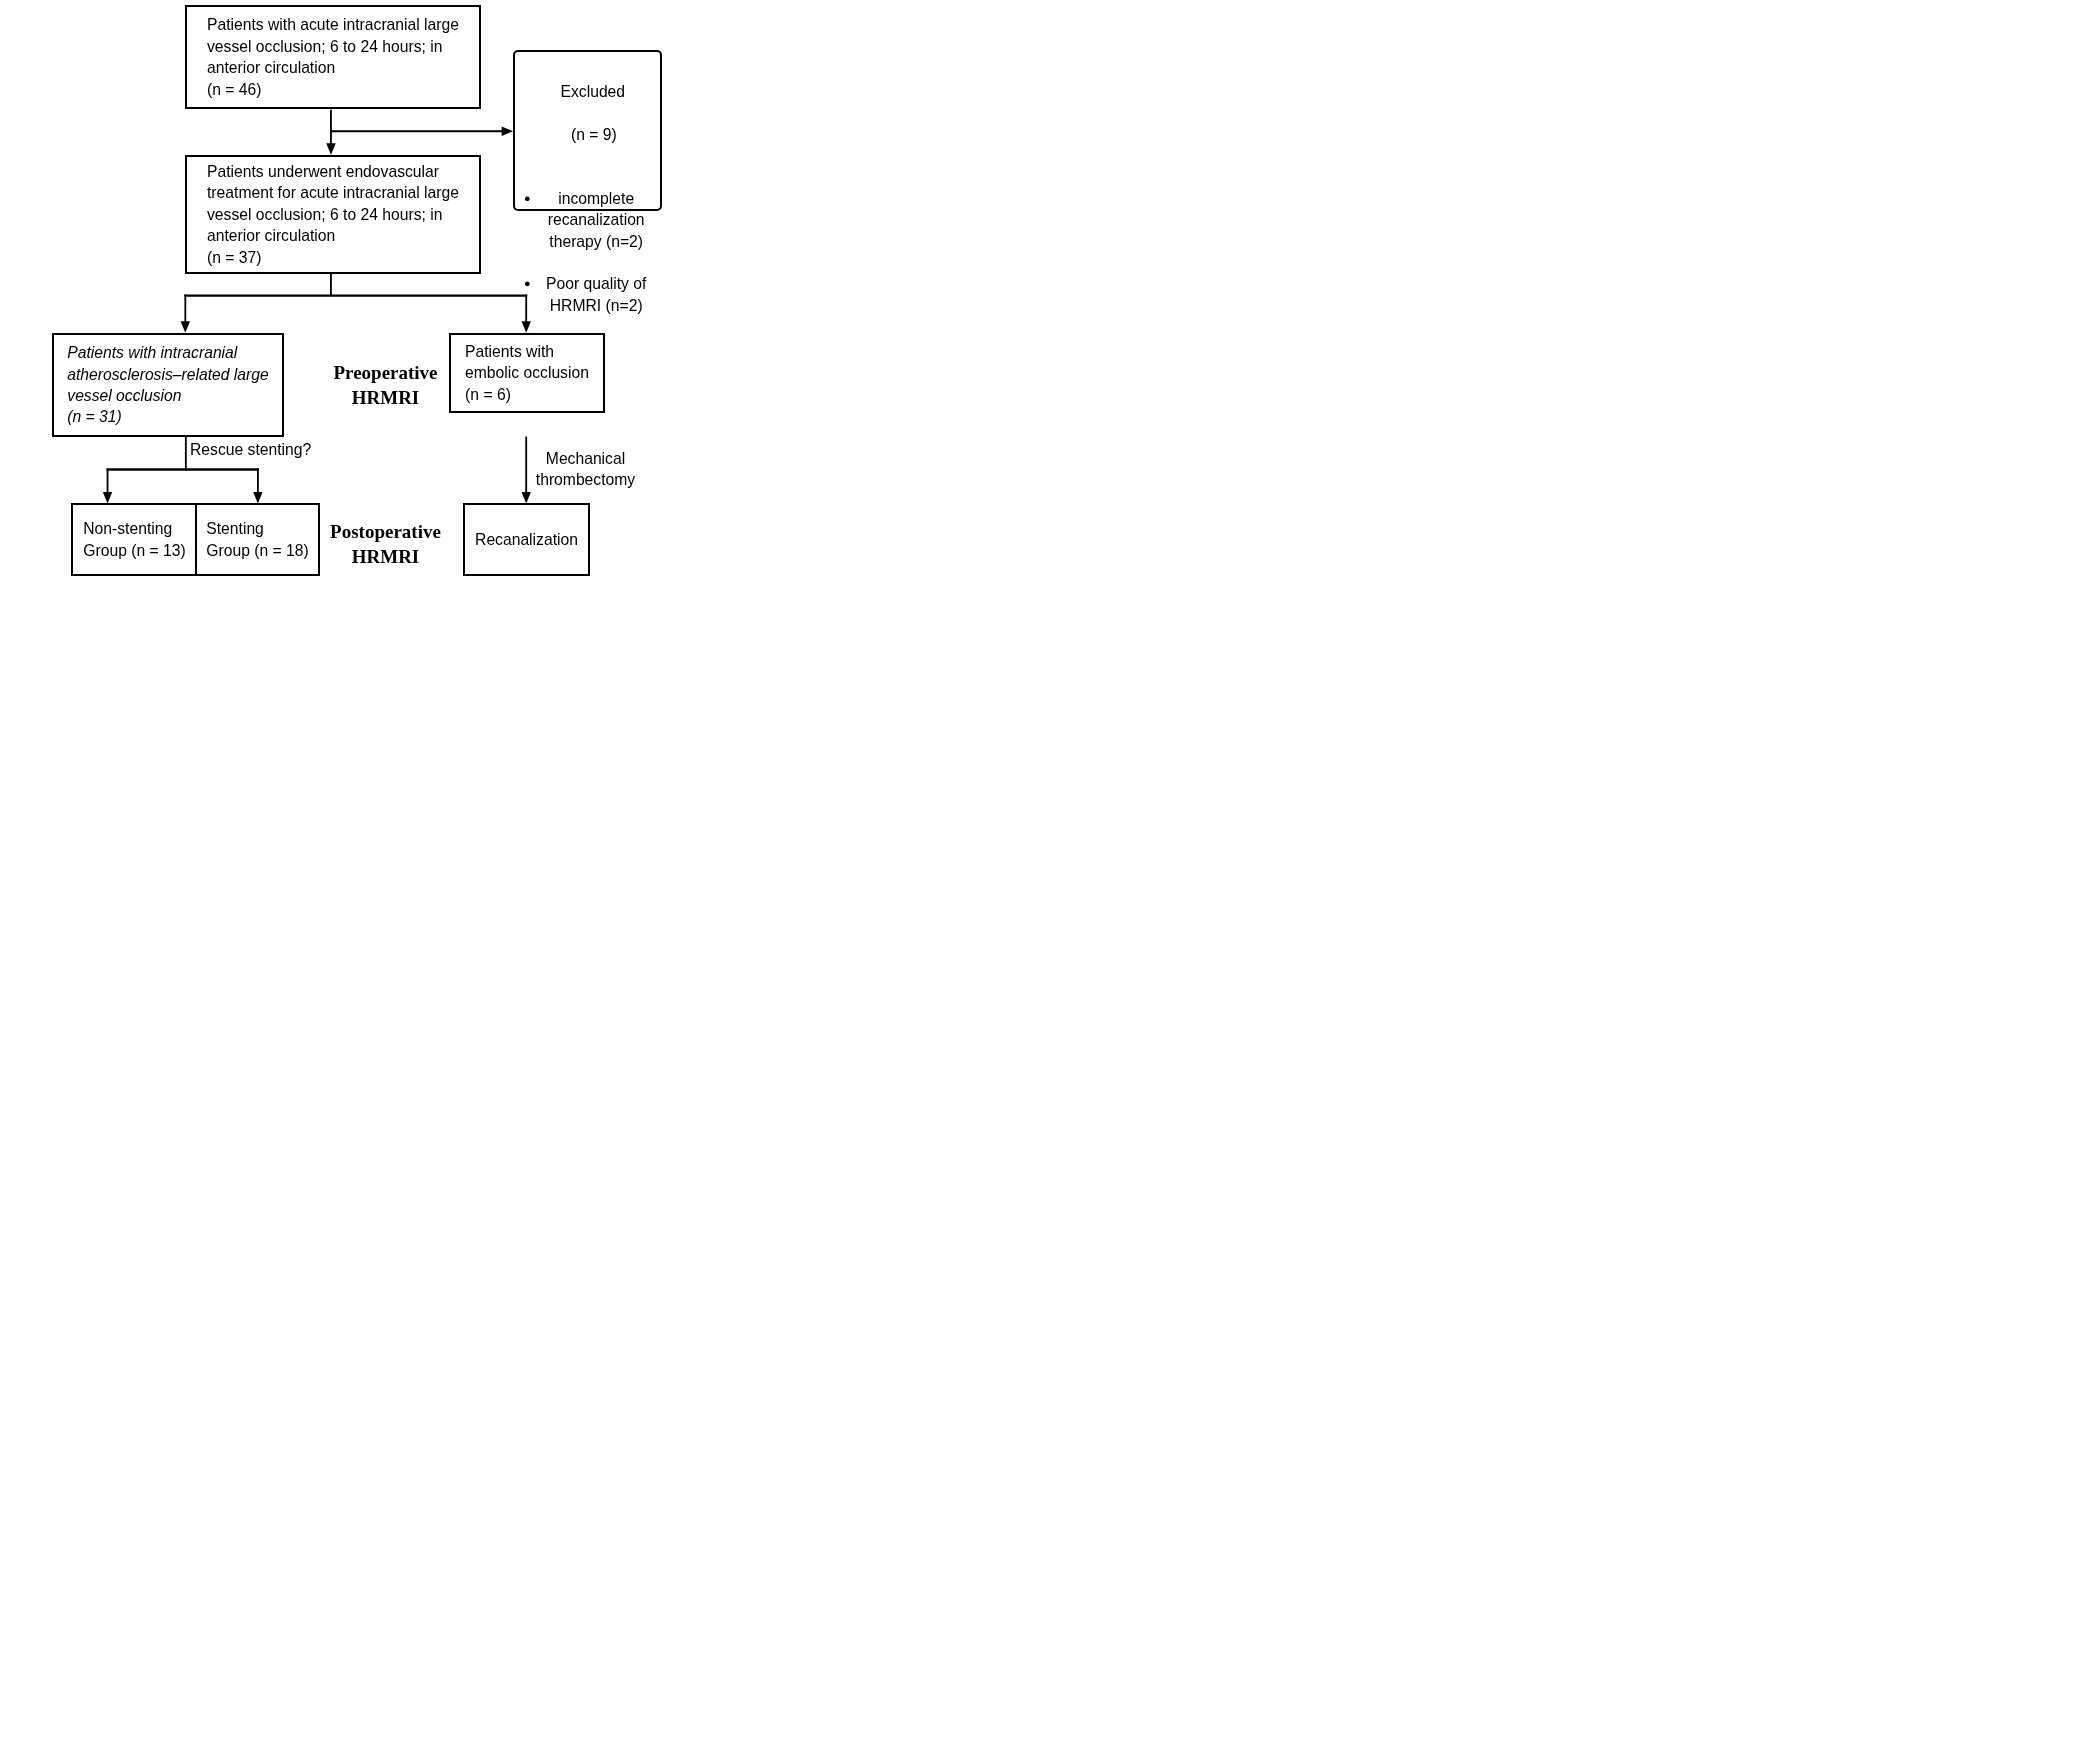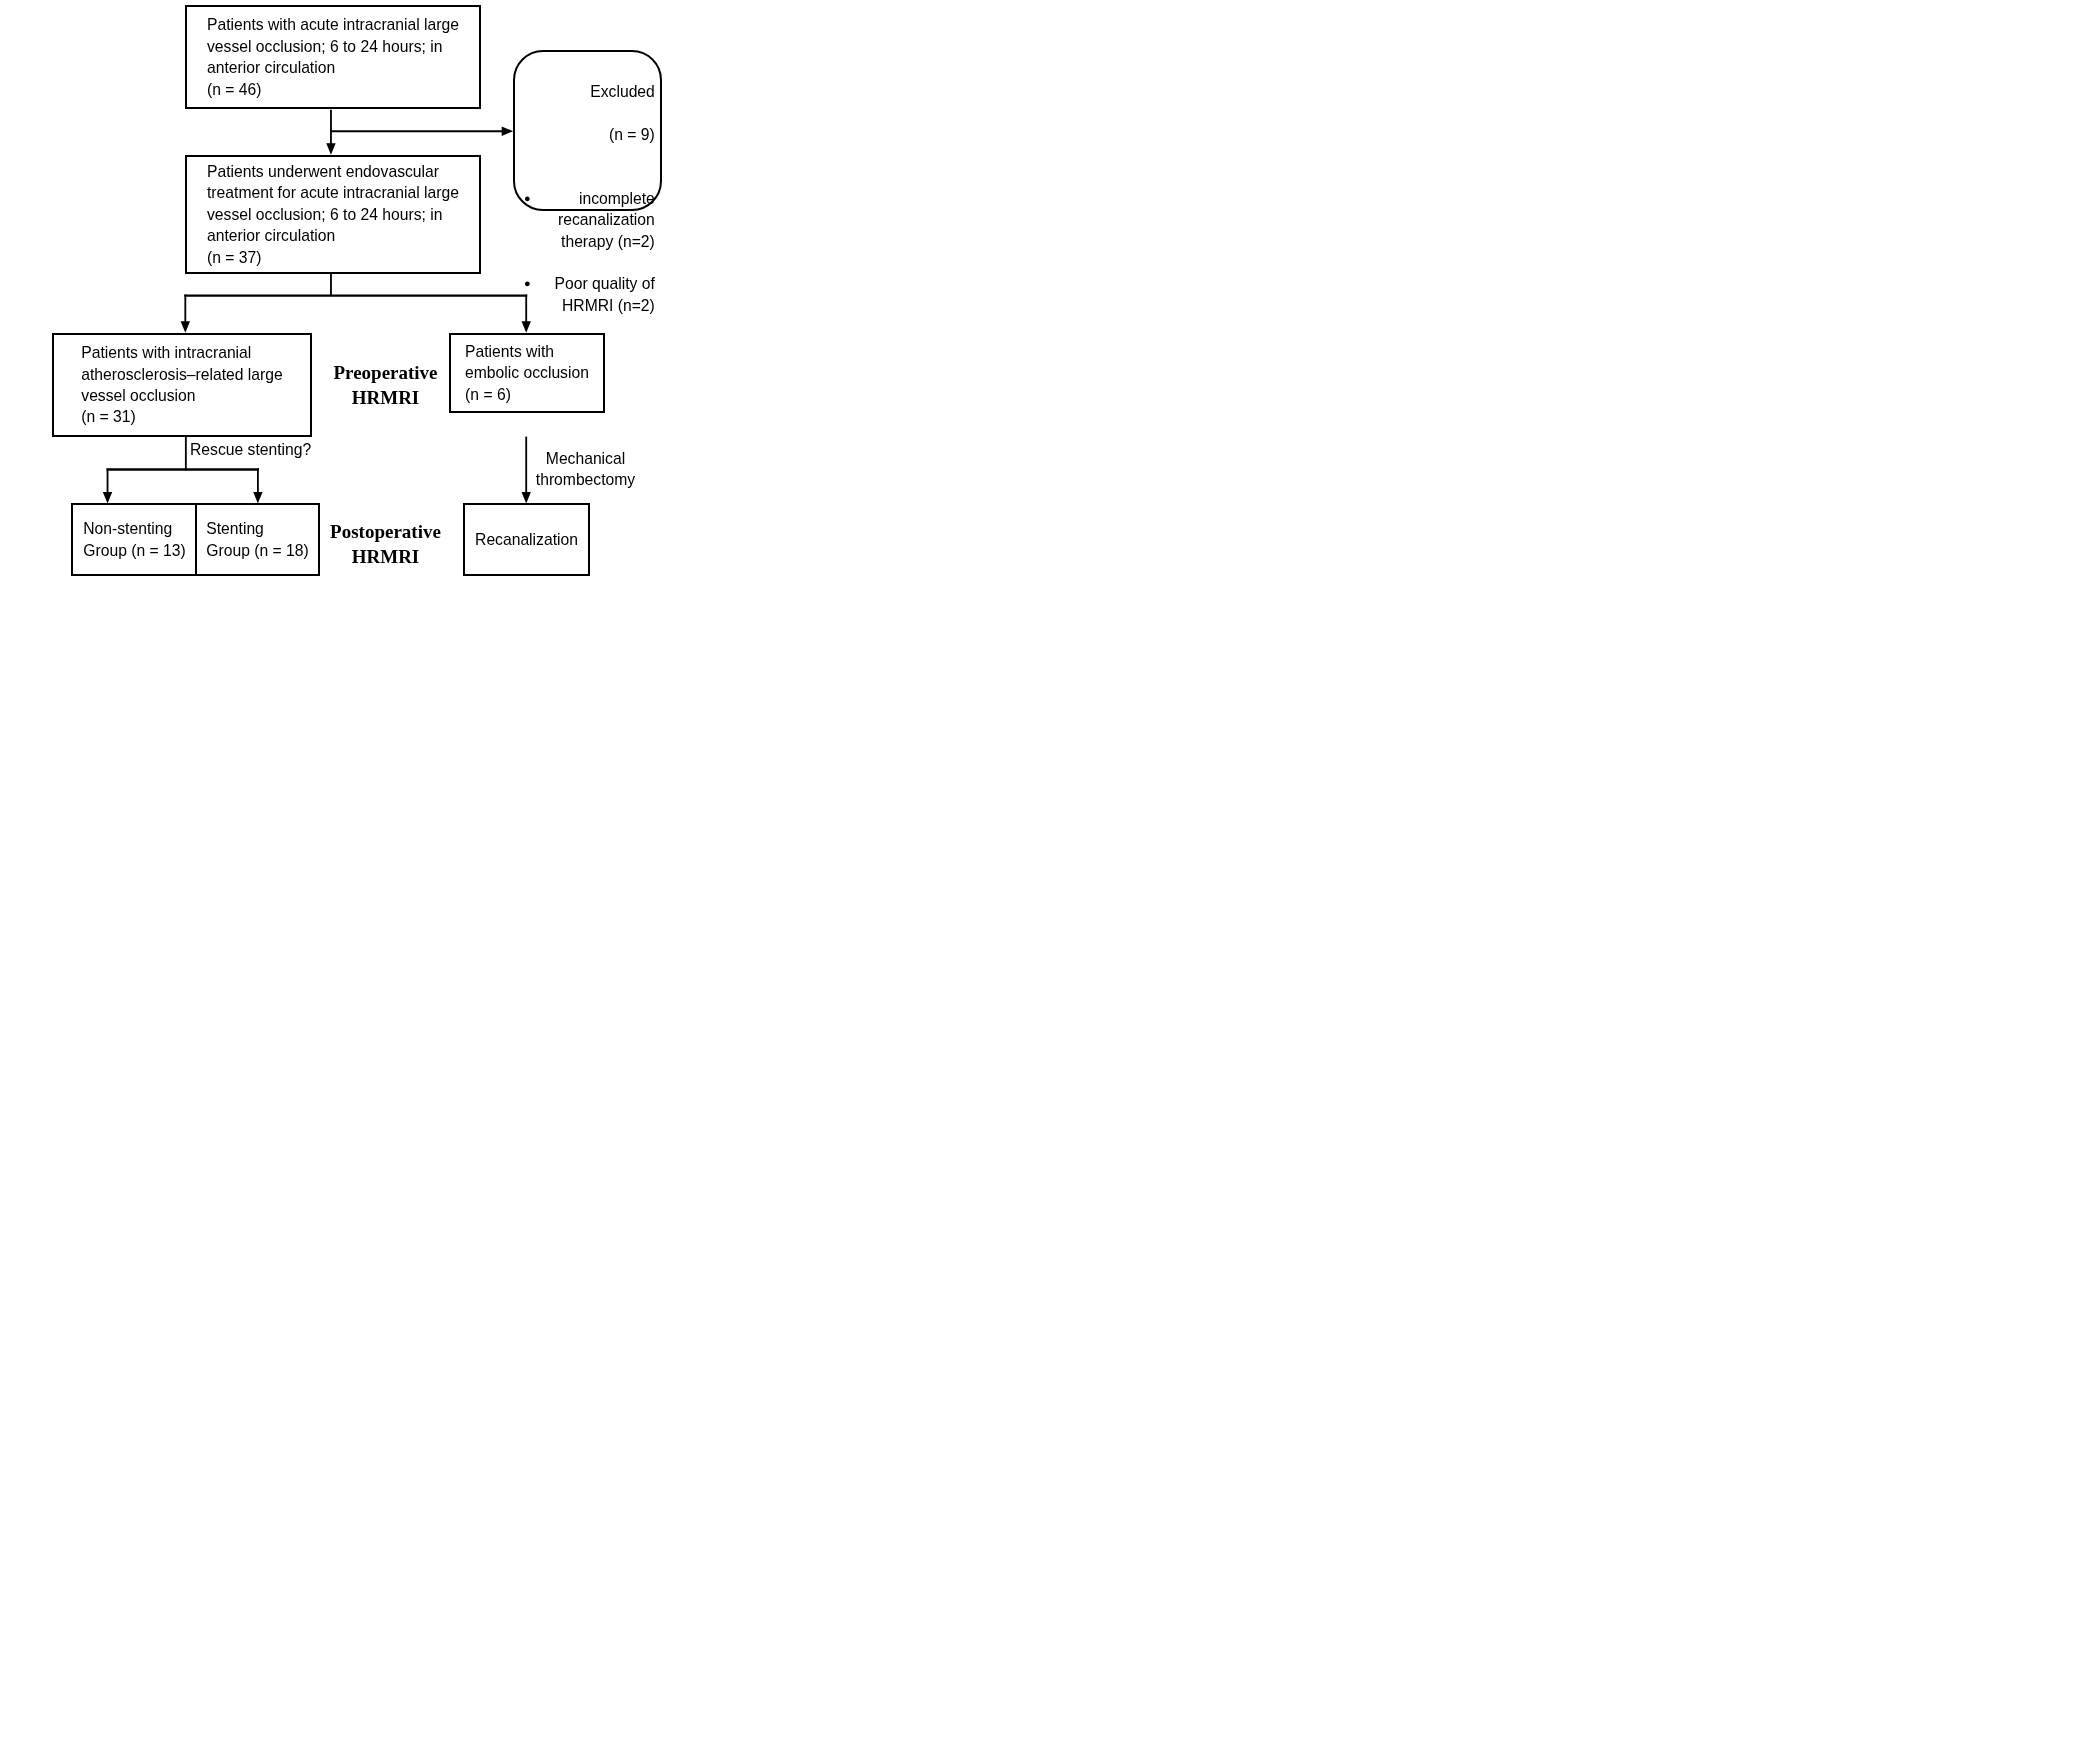--- a/index.html
+++ b/index.html
@@ -16,23 +16,23 @@
     box-sizing:border-box;
     background:#ffffff;
     border:2.6px solid #000;
     display:flex;align-items:center;justify-content:center;
     text-align:left;
     font-size:15.7px;line-height:21.4px;
     white-space:pre-line;
     z-index:1;
   }
   .node-rounded{
-    border-radius:30px;
+    border-radius:5px;
     display:block;
-    text-align:right;
+    text-align:center;
     padding:7.3px 5.2px 0 9px;
   }
   .excl-title{margin-left:6.8px;}
   .excl-sub{margin-left:9px;}
   .excl-list{margin:0;padding:0;}
   .excl-list li{
     list-style:none;position:relative;padding-left:13.6px;
   }
   .excl-list li::before{
     content:"\25CF";
@@ -95,21 +95,21 @@
       <li>Poor quality of HRMRI (n=2)</li>
     </ul>
   </div>
 
   <div class="node" style="left:185px;top:155px;width:296px;height:119px;">Patients underwent endovascular
 treatment for acute intracranial large
 vessel occlusion; 6 to 24 hours; in
 anterior circulation
 (n = 37)</div>
 
-  <div class="node" style="left:52px;top:333px;width:260px;height:104px;">Patients with intracranial
+  <div class="node" style="left:52px;top:333px;width:232px;height:104px;font-style:italic;">Patients with intracranial
 atherosclerosis–related large
 vessel occlusion
 (n = 31)</div>
 
   <div class="flabel flabel-serif" style="left:320px;top:361px;width:131px;">Preoperative
 HRMRI</div>
 
   <div class="node" style="left:449px;top:333px;width:156px;height:80px;">Patients with
 embolic occlusion
 (n = 6)</div>

